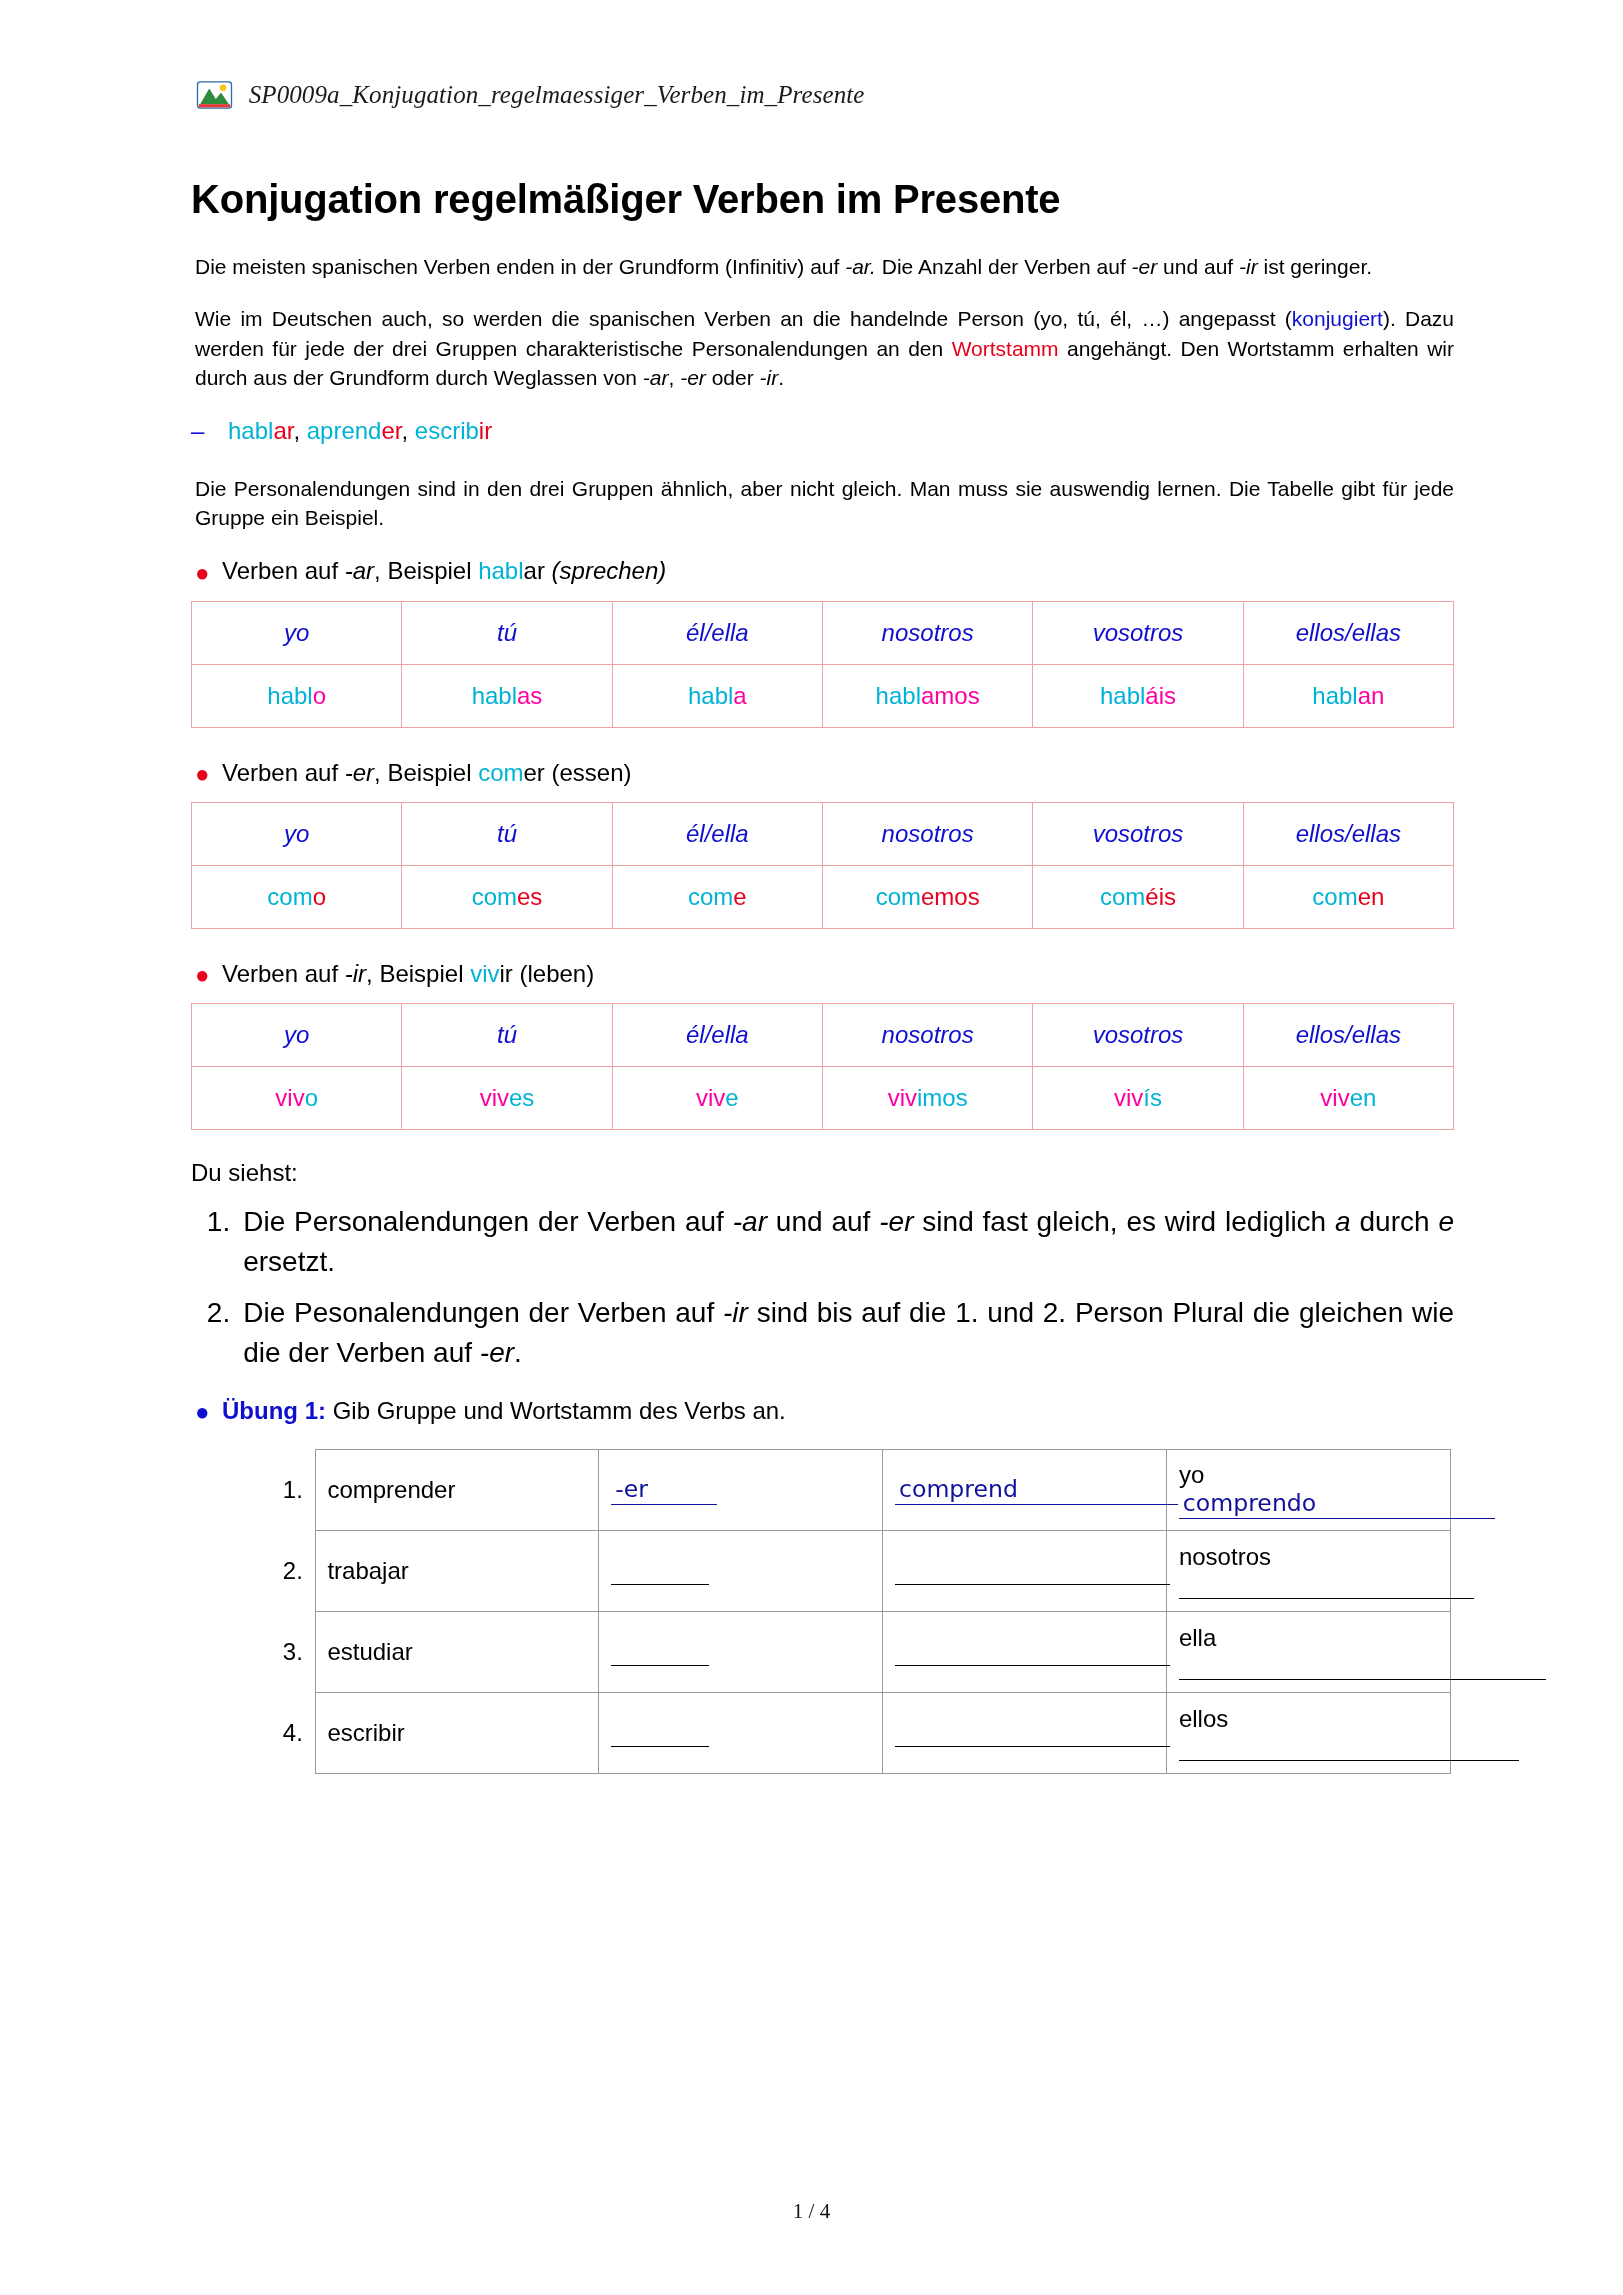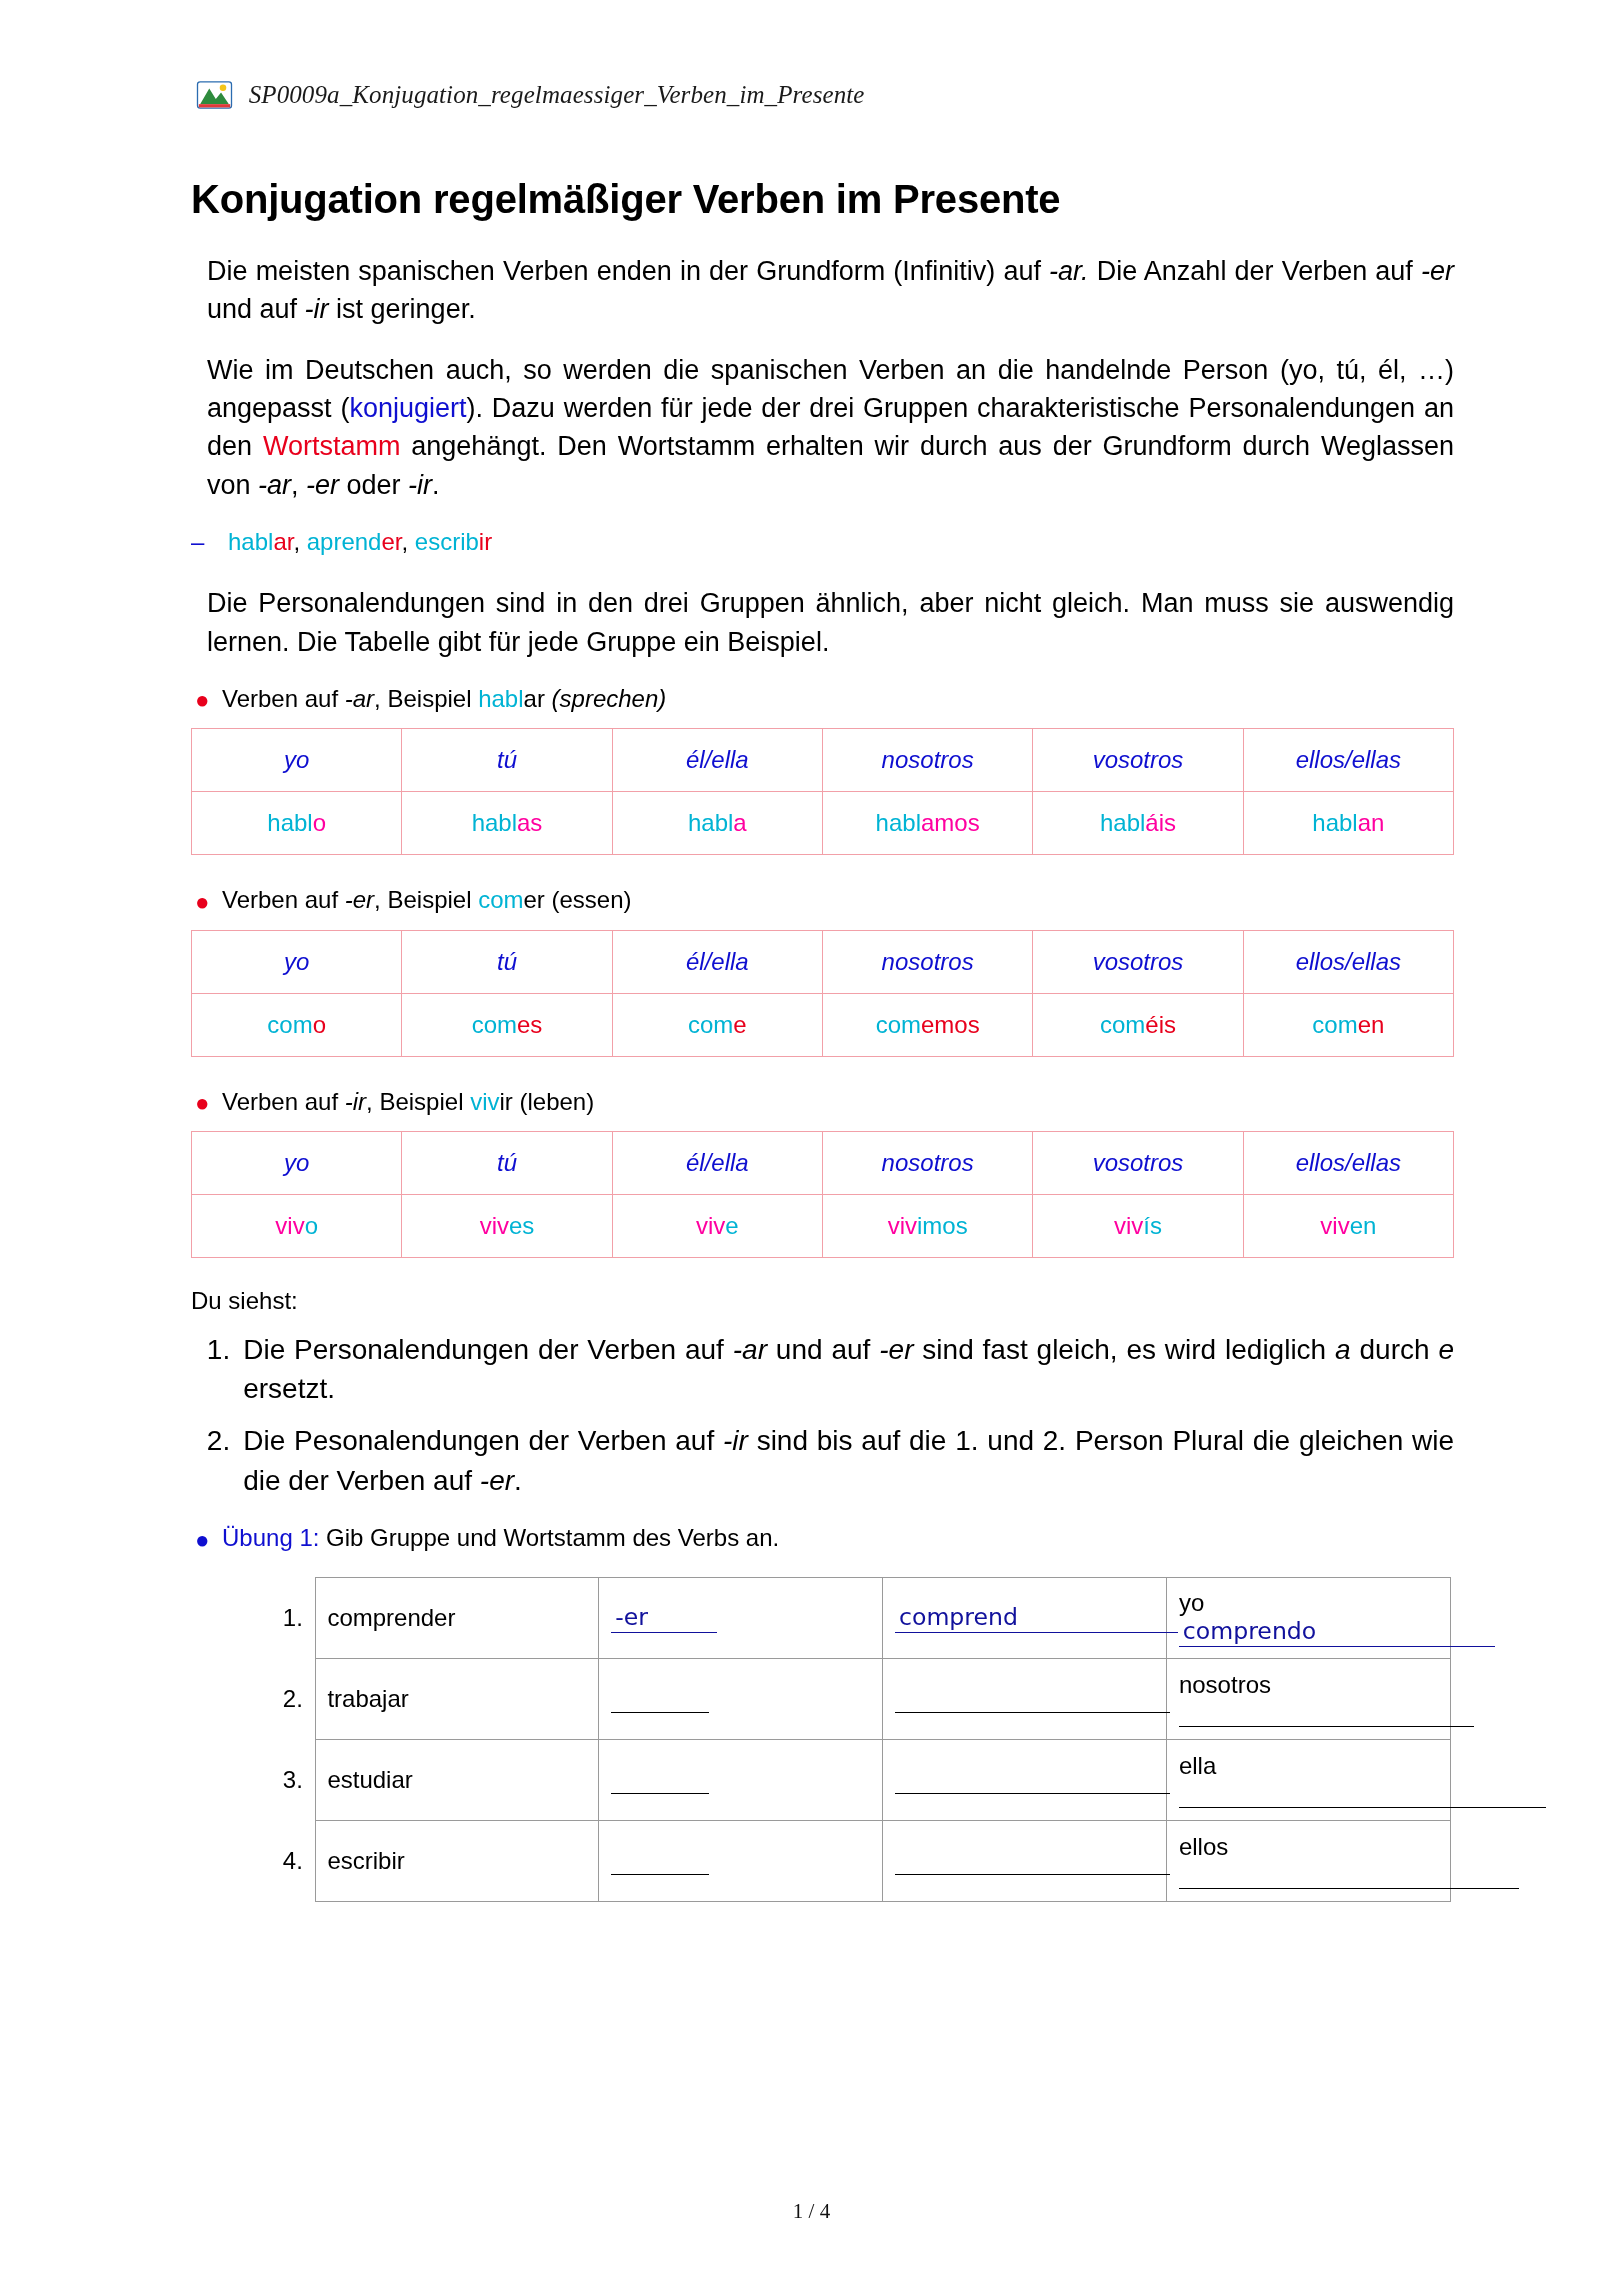--- a/index.html
+++ b/index.html
@@ -56,23 +56,23 @@
   }
 
   h1.doc-title {
     font-size: 40px;
     font-weight: bold;
     margin: 0 0 30px 0;
     letter-spacing: -0.2px;
   }
 
   p.para {
-    font-size: 27px;
+    font-size: 21px;
     line-height: 1.42;
-    margin: 0 0 22px 16px;
+    margin: 0 0 22px 4px;
     text-align: justify;
     text-justify: inter-word;
   }
 
   .it { font-style: italic; }
   .blue { color: #0f0fd0; }
   .red  { color: #e8001c; }
   .cyan { color: #00b3d4; }
   .magenta { color: #ff00a0; }
   .black { color: #000; }
@@ -319,21 +319,21 @@
     <ol class="numlist">
       <li>
         <span>Die Personalendungen der Verben auf </span><span class="it">-ar</span><span> und auf </span><span class="it">-er</span><span> sind fast gleich, es wird lediglich </span><span class="it">a</span><span> durch </span><span class="it">e</span><span> ersetzt.</span>
       </li>
       <li>
         <span>Die Pesonalendungen der Verben auf </span><span class="it">-ir</span><span> sind bis auf die 1. und 2. Person Plural die gleichen wie die der Verben auf </span><span class="it">-er</span><span>.</span>
       </li>
     </ol>
 
     <p class="bullet-line">
-      <span class="dot blue-dot">●</span><span class="blue" style="font-weight:normal">Übung 1:</span><span> Gib Gruppe und Wortstamm des Verbs an.</span>
+      <span class="dot blue-dot">●</span><span class="blue" style="font-weight:bold">Übung 1:</span><span> Gib Gruppe und Wortstamm des Verbs an.</span>
     </p>
 
     <div class="exercise-wrap">
       <table class="exercise">
         <tbody>
 
         <tr>
           <td class="num-cell">1.</td>
           <td>comprender</td>
           <td><span class="hand" style="width:98px">-er</span></td>

